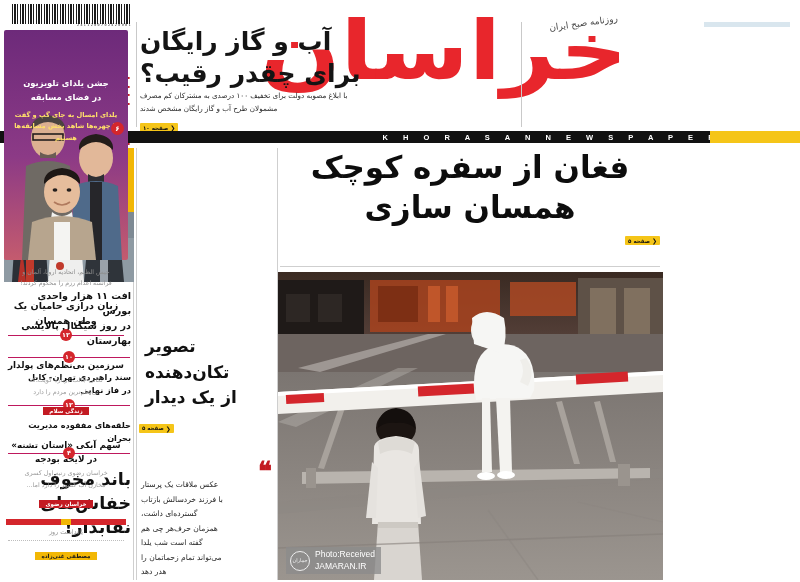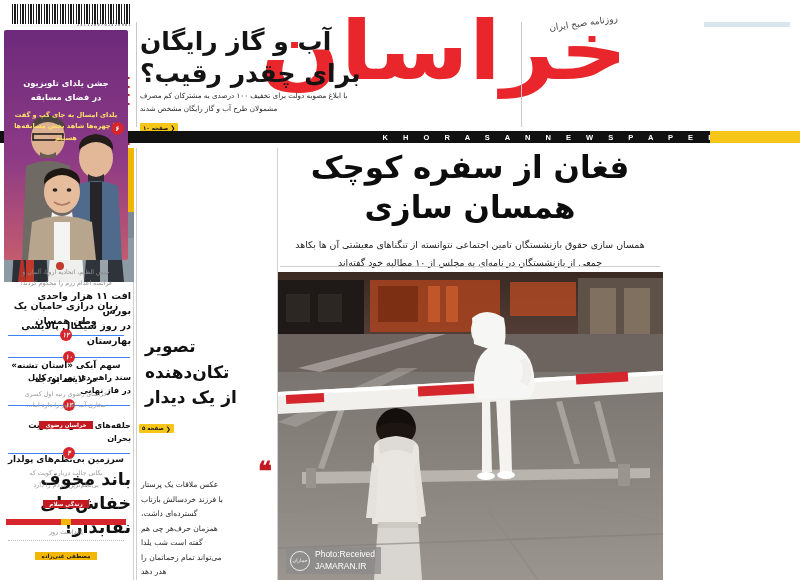--- a/index.html
+++ b/index.html
@@ -355,23 +355,22 @@
     font-weight: bold;
     color: #111;
     line-height: 1.55;
   }
   .left-item.small h4 { font-size: 8.2px; line-height: 1.6; }
   .left-item.big h4 { font-size: 17.5px; line-height: 1.38; }
 
   .num-sep {
     position: relative;
     height: 1px;
-    background: #3b82f6;
+    background: #be185d;
     margin: 2px 4px 6px;
-    font-style: italic;
   }
   .num-badge {
     position: absolute;
     top: -6px; left: 50%;
     transform: translateX(-50%);
     width: 12px; height: 12px;
     border-radius: 50%;
     background: #d4262c;
     color: #fff;
     font-size: 6.5px;
@@ -500,24 +499,20 @@
     <span class="url-text">K H O R A S A N N E W S P A P E R . C O M</span>
   </div>
   <div class="urlbar-accent"></div>
 
   <div class="col-div-a"></div>
   <div class="col-div-b"></div>
   <div class="col-div-c"></div>
 
   <div class="mainhead">
     <h1>فغان از سفره کوچک همسان سازی</h1>
-    <div class="deck">
-      <span>همسان سازی حقوق بازنشستگان تامین اجتماعی نتوانسته از تنگناهای معیشتی آن ها بکاهد</span><br>
-      <span>جمعی از بازنشستگان در نامه‌ای به مجلس از ۱۰ مطالبه خود گفته‌اند</span>
-    </div>
     <div class="tagwrap">
       <div class="pagetag">
         <span class="chev">❮</span>
         <span>صفحه ۵</span>
       </div>
     </div>
   </div>
   <div class="head-rule"></div>
 
   <div class="photo">
@@ -772,40 +767,40 @@
         <span>زبان درازی حامیان یک</span><br>
         <span>وطن همسان</span>
       </div>
     </div>
 
     <div class="num-sep">
       <span class="num-badge">۱۲</span>
     </div>
 
     <div class="r-item">
-      <div class="r-title sm">
-        <span>سهم آبکی «استان تشنه»</span><br>
-        <span>در لایحه بودجه</span>
-      </div>
-      <div class="r-sub">
-        <span>خراسان رضوی رتبه اول کسری</span><br>
-        <span>مخازن آب کشور را دارد اما...</span>
-      </div>
-      <div class="sec-label">خراسان رضوی</div>
-    </div>
-
-    <div class="r-item">
       <div class="r-title sm">سرزمین بی‌نظم‌های پولدار</div>
       <div class="r-sub">
         <span>نکاتی جالب درباره کویت که</span><br>
         <span>بی‌نظم‌ترین مردم را دارد</span>
       </div>
       <div class="sec-label">زندگی سلام</div>
     </div>
 
+    <div class="r-item">
+      <div class="r-title sm">
+        <span>سهم آبکی «استان تشنه»</span><br>
+        <span>در لایحه بودجه</span>
+      </div>
+      <div class="r-sub">
+        <span>خراسان رضوی رتبه اول کسری</span><br>
+        <span>مخازن آب کشور را دارد اما...</span>
+      </div>
+      <div class="sec-label">خراسان رضوی</div>
+    </div>
+
     <div class="redbar-wrap">
       <div class="redbar"></div>
       <div class="redbar-notch"></div>
     </div>
     <div class="note-label">یادداشت روز</div>
     <div class="dotline"></div>
 
     <div style="text-align:center;">
       <div class="sec-label yellow">مصطفی غنی‌زاده</div>
     </div>

